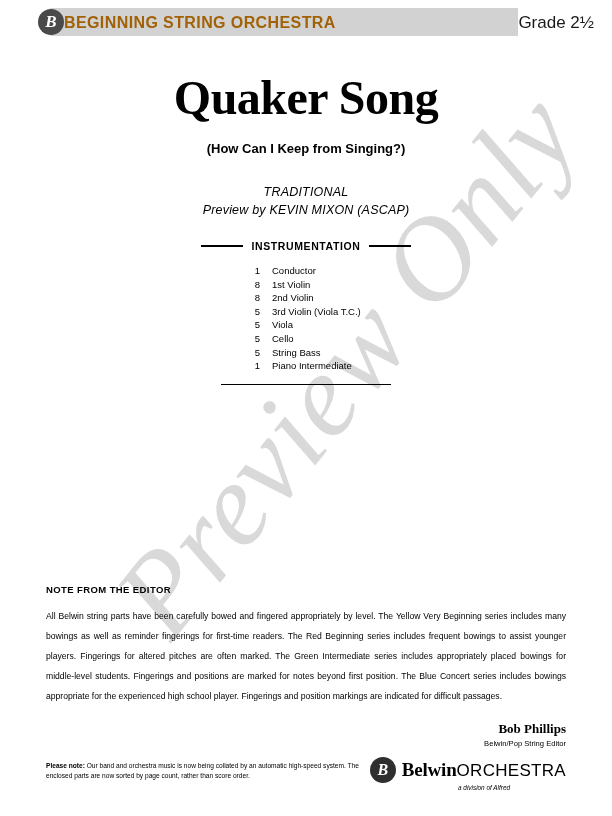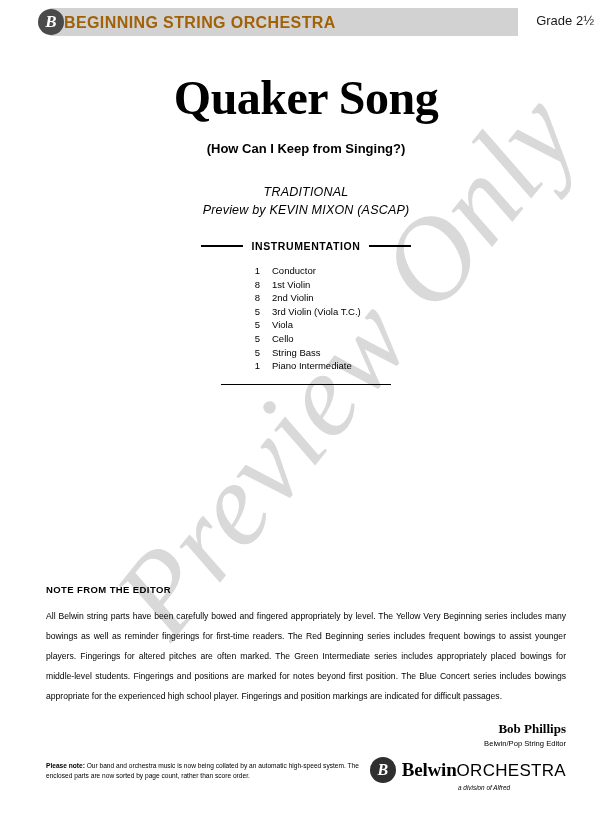--- a/index.html
+++ b/index.html
@@ -82,21 +82,21 @@
     font-style: italic;
     font-weight: bold;
     font-size: 17px;
     line-height: 26px;
     text-align: center;
   }
   #grade-label {
     position: absolute;
     right: 0;
     top: 5px;
-    font-size: 13px;
+    font-size: 17px;
     color: #1a1a1a;
     text-align: right;
   }
 
   
   #title-block {
     position: absolute;
     left: 0;
     top: 56px;
     width: 612px;

